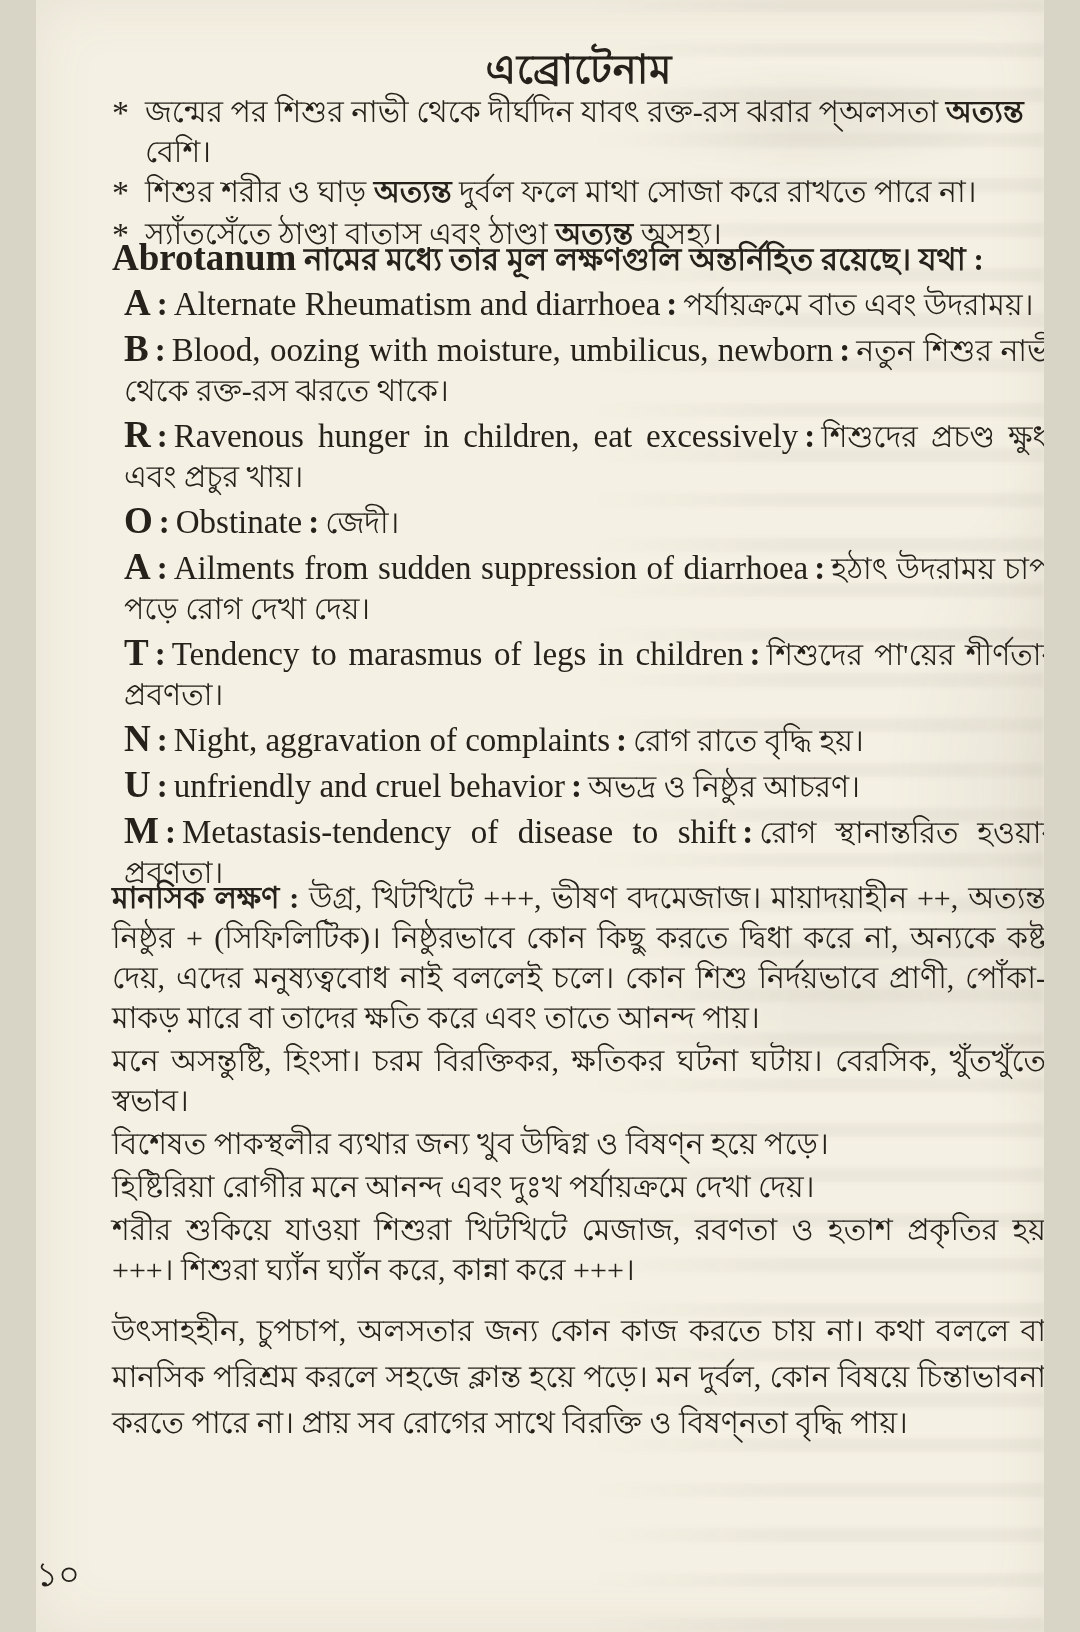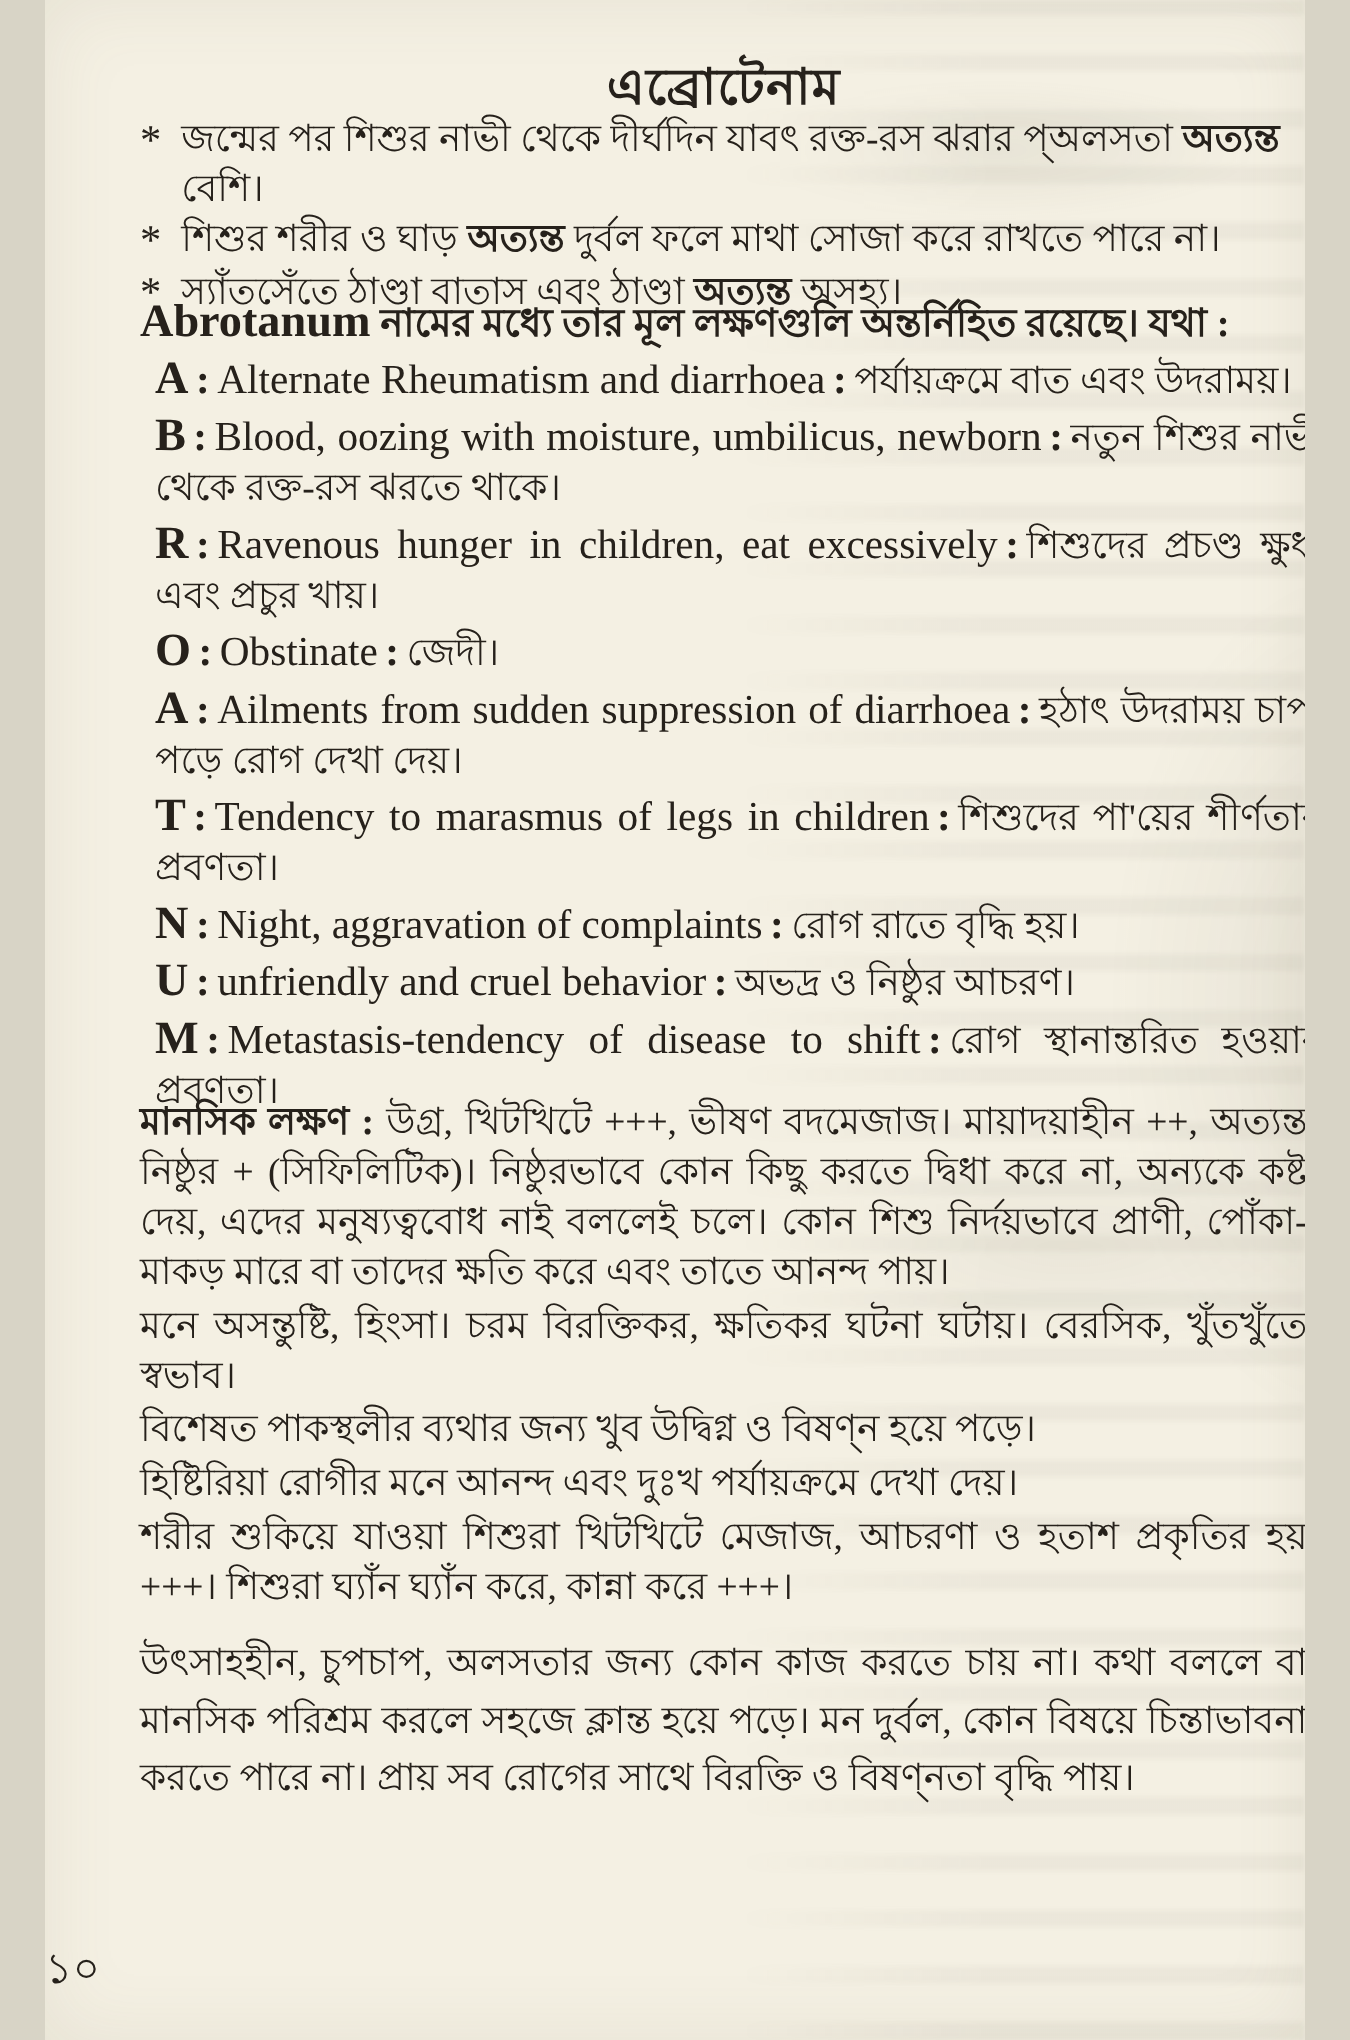--- a/index.html
+++ b/index.html
@@ -140,20 +140,20 @@
       </p>
     </div>
 
     <div class="mental">
       <p class="para">
         <span class="label">মানসিক লক্ষণ :</span> <span>উগ্র, খিটখিটে +++, ভীষণ বদমেজাজ। মায়াদয়াহীন ++, অত্যন্ত নিষ্ঠুর + (সিফিলিটিক)। নিষ্ঠুরভাবে কোন কিছু করতে দ্বিধা করে না, অন্যকে কষ্ট দেয়, এদের মনুষ্যত্ববোধ নাই বললেই চলে। কোন শিশু নির্দয়ভাবে প্রাণী, পোঁকা-মাকড় মারে বা তাদের ক্ষতি করে এবং তাতে আনন্দ পায়।</span>
       </p>
       <p class="para">মনে অসন্তুষ্টি, হিংসা। চরম বিরক্তিকর, ক্ষতিকর ঘটনা ঘটায়। বেরসিক, খুঁতখুঁতে স্বভাব।</p>
       <p class="para">বিশেষত পাকস্থলীর ব্যথার জন্য খুব উদ্বিগ্ন ও বিষণ্ন হয়ে পড়ে।</p>
       <p class="para">হিষ্টিরিয়া রোগীর মনে আনন্দ এবং দুঃখ পর্যায়ক্রমে দেখা দেয়।</p>
-      <p class="para">শরীর শুকিয়ে যাওয়া শিশুরা খিটখিটে মেজাজ, আচরণা ও হতাশ প্রকৃতির হয় +++। শিশুরা ঘ্যাঁন ঘ্যাঁন করে, কান্না করে +++।</p>
+      <p class="para">শরীর শুকিয়ে যাওয়া শিশুরা খিটখিটে মেজাজ, রবণতা ও হতাশ প্রকৃতির হয় +++। শিশুরা ঘ্যাঁন ঘ্যাঁন করে, কান্না করে +++।</p>
       <p class="para last">উৎসাহহীন, চুপচাপ, অলসতার জন্য কোন কাজ করতে চায় না। কথা বললে বা মানসিক পরিশ্রম করলে সহজে ক্লান্ত হয়ে পড়ে। মন দুর্বল, কোন বিষয়ে চিন্তাভাবনা করতে পারে না। প্রায় সব রোগের সাথে বিরক্তি ও বিষণ্নতা বৃদ্ধি পায়।</p>
     </div>
 
   </div>
 
   <div class="page-number">১০</div>
 </div>
 
 </body></html>

